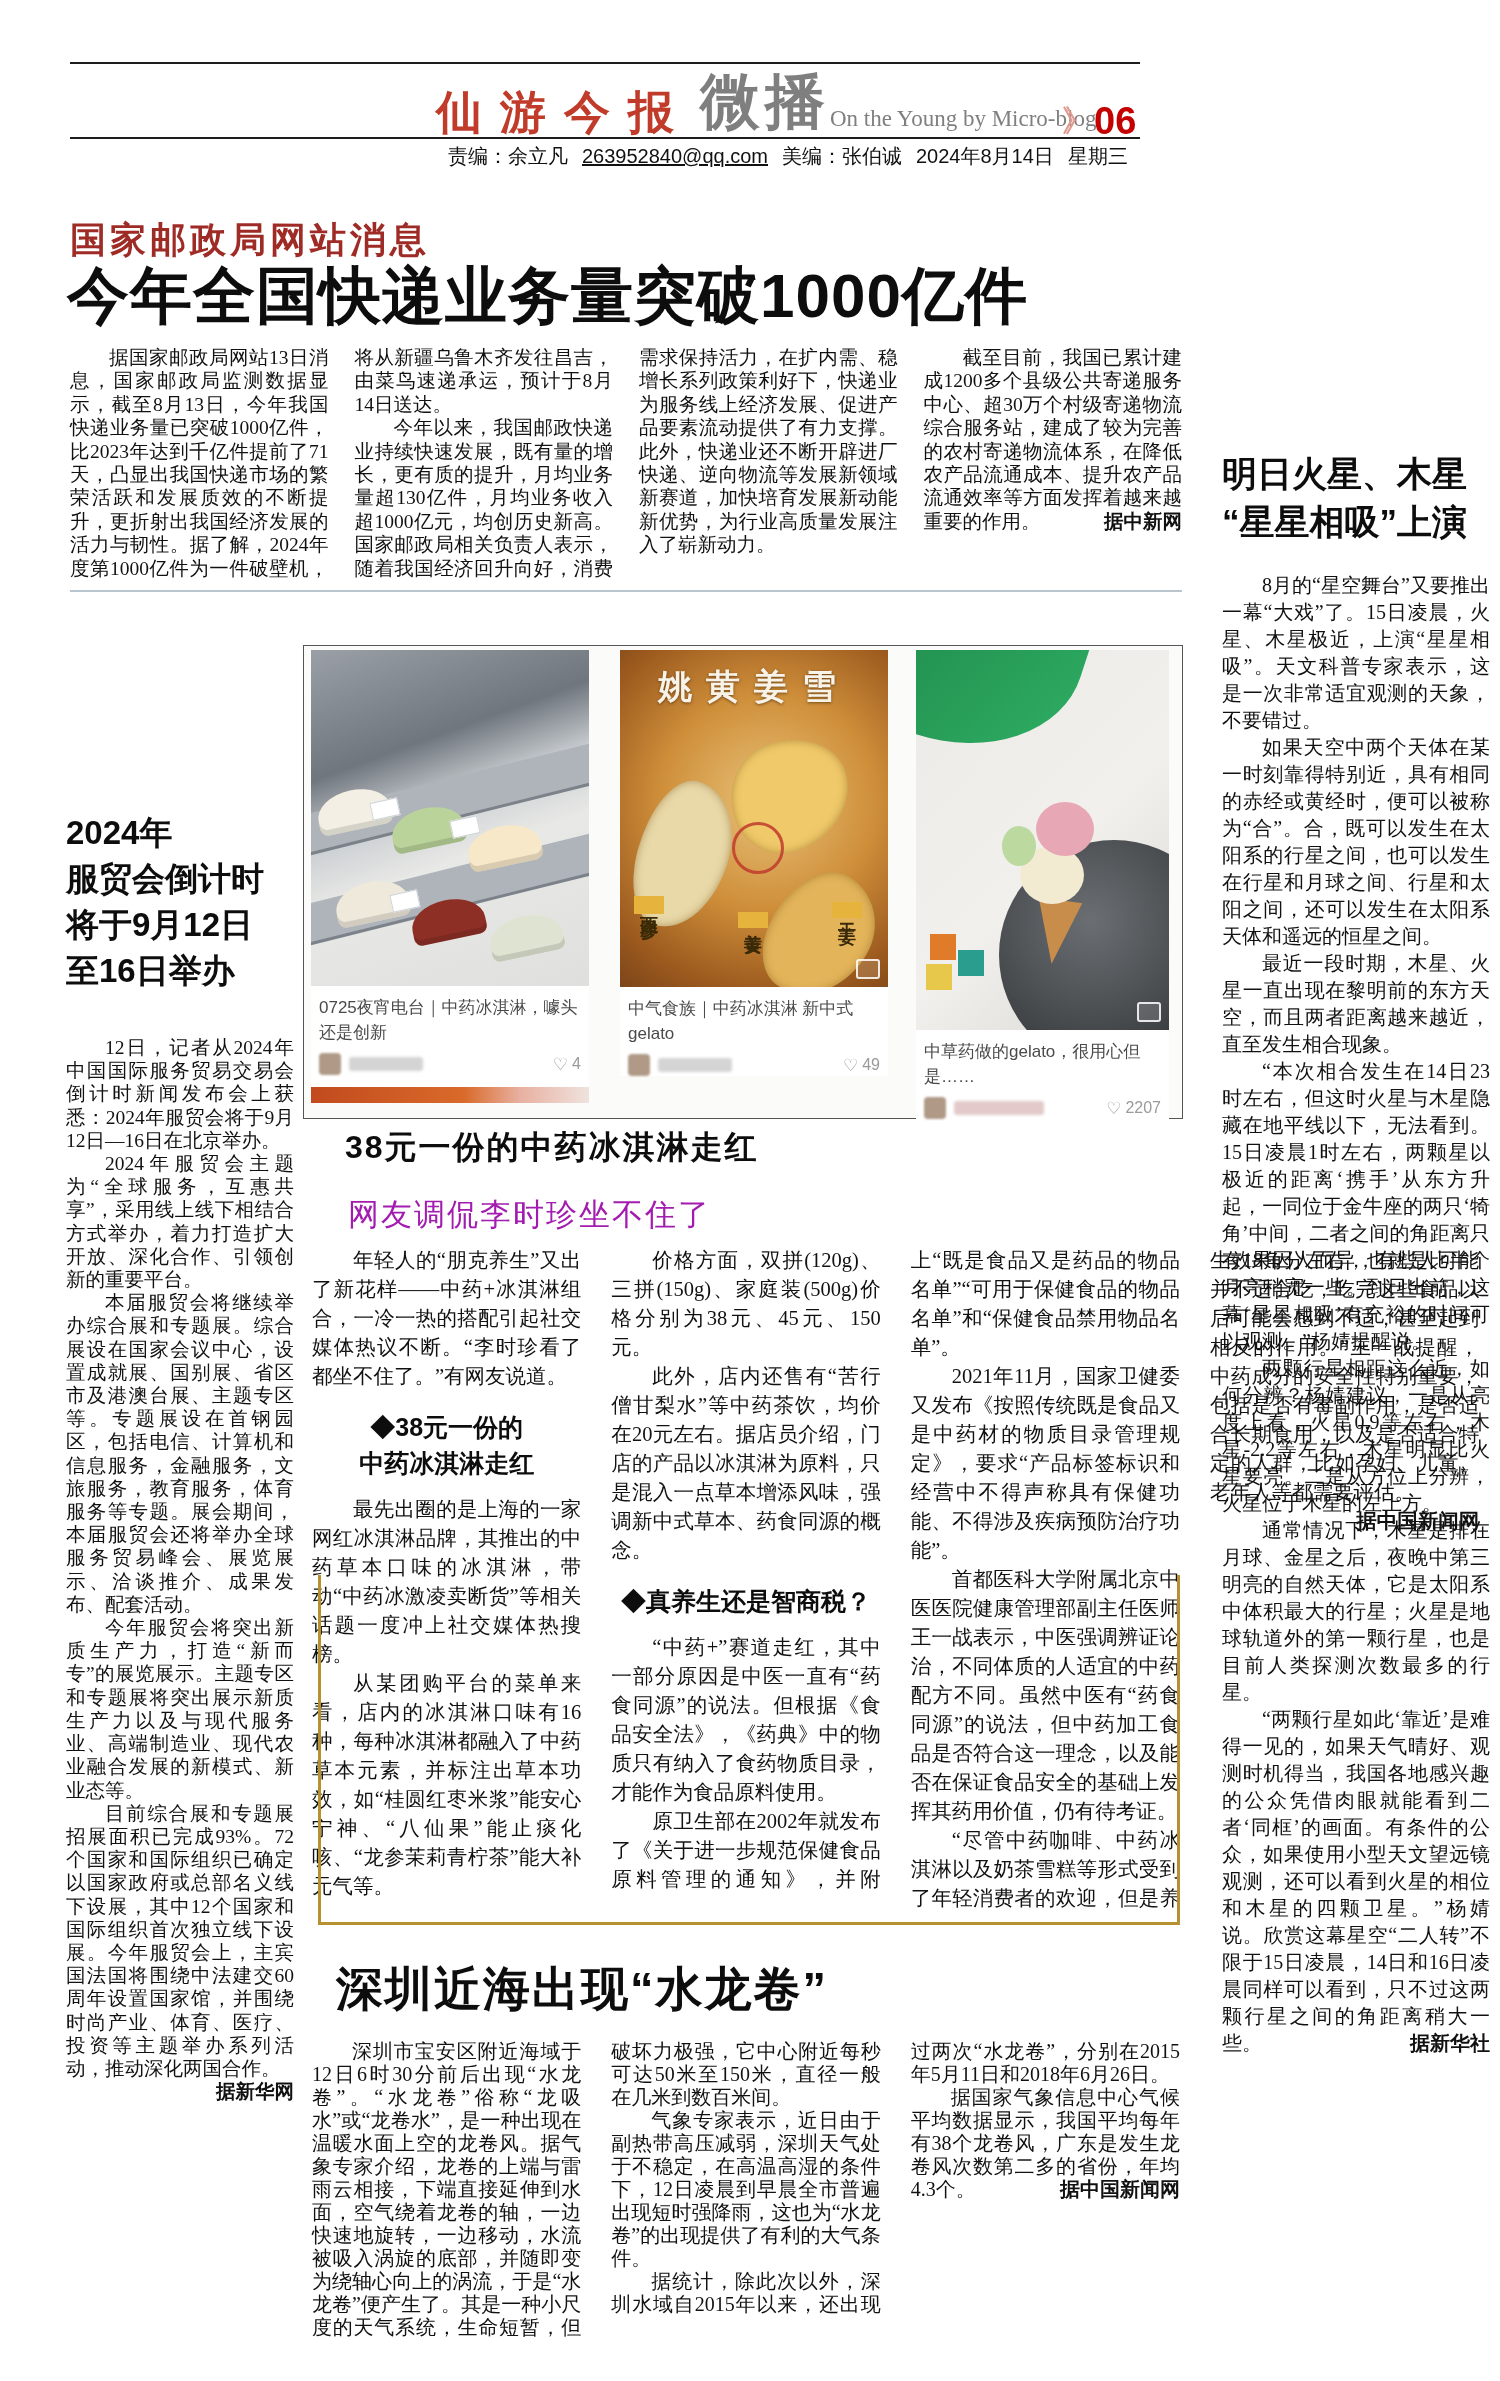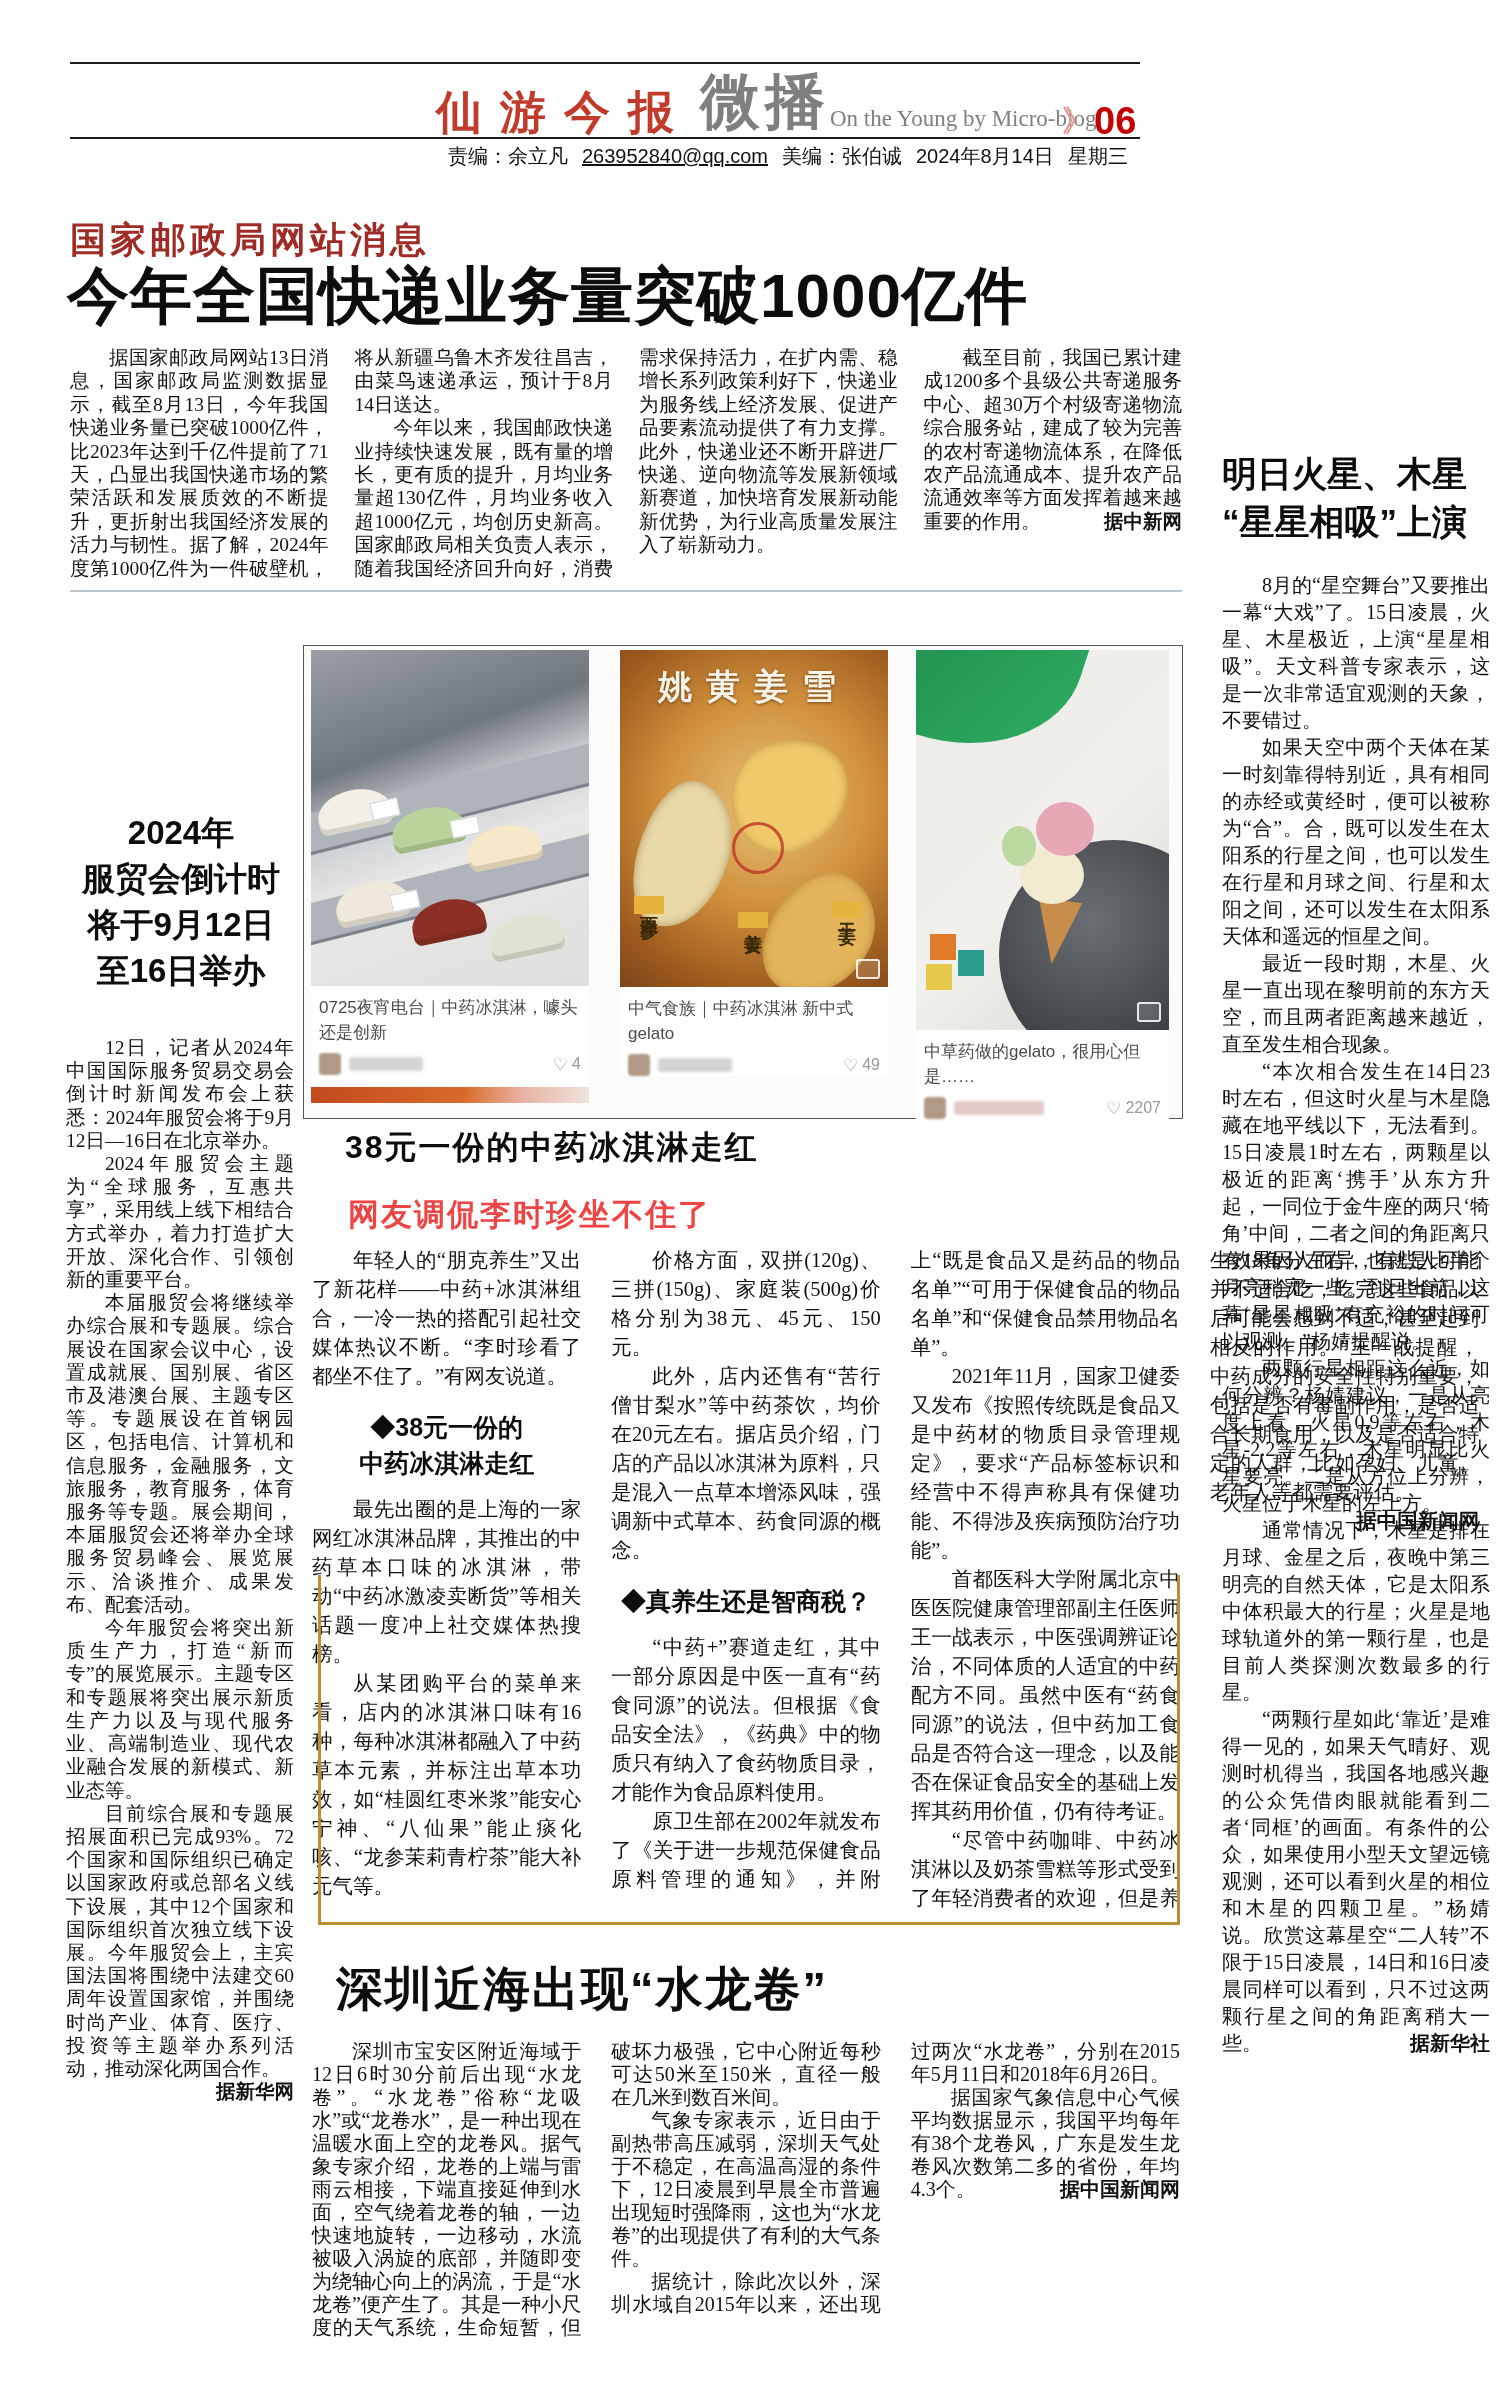--- a/index.html
+++ b/index.html
@@ -19,21 +19,21 @@
   .email{text-decoration:underline;}
   
   .kicker{font-size:36px;font-weight:700;color:#9e2b25;letter-spacing:4px;}
   .headline1{font-size:62px;font-weight:900;color:#0d0d0d;letter-spacing:1px;white-space:nowrap;}
   .express-body{column-count:4;column-gap:26px;column-fill:auto;height:242px;
                 font-size:19.5px;line-height:23.4px;text-align:justify;}
   .para{margin:0;text-indent:2em;}
   .src{float:right;font-weight:bold;}
   .sep{background:#b9c6cf;}
   
-  .col-title{font-size:33px;font-weight:800;line-height:46px;color:#0d0d0d;text-align:center;}
+  .col-title{font-size:33px;font-weight:800;line-height:46px;color:#0d0d0d;}
   .col-title span{display:block;}
   .left-body{font-size:19.5px;line-height:23.2px;text-align:justify;}
   .side-title{font-size:35px;font-weight:800;line-height:48px;color:#0d0d0d;}
   .side-title span{display:block;}
   .mars-body{font-size:20px;line-height:27px;text-align:justify;}
   
   .collage{border:1px solid #555;background:#fbfbfa;}
   .tile{position:absolute;background:#ffffff;}
   .tile-img{position:relative;overflow:hidden;}
   .cap{font-size:17px;color:#4a4a4a;line-height:25px;margin:9px 8px 0;}
@@ -55,21 +55,21 @@
   .stamp{position:absolute;width:46px;height:46px;border:3px solid #c0392b;border-radius:50%;opacity:.85;}
   .img3{background:linear-gradient(135deg,#eceae6 0%,#f2f0ec 55%,#d8d6d2 100%);}
   .leaf{position:absolute;width:200px;height:150px;background:linear-gradient(120deg,#1f8a4c,#2fae63);top:-50px;left:-40px;transform:rotate(18deg);border-radius:0 0 70% 30%;}
   .bowl{position:absolute;width:230px;height:230px;border-radius:50%;background:radial-gradient(circle at 40% 35%,#6b6f73,#3a3d40 70%);right:-60px;bottom:-40px;}
   .scoop{position:absolute;border-radius:50%;}
   .cone{position:absolute;width:0;height:0;border-left:22px solid transparent;border-right:22px solid transparent;border-top:64px solid #c98d4b;}
   .mosaic{position:absolute;width:26px;height:26px;}
   .mediaicon{position:absolute;right:8px;bottom:8px;width:20px;height:16px;border:2px solid rgba(255,255,255,.85);border-radius:3px;background:rgba(255,255,255,.15);}
   
   .ice-title{font-size:32px;font-weight:900;color:#0d0d0d;letter-spacing:2px;white-space:nowrap;}
-  .ice-sub{font-size:31px;font-weight:700;color:#ef4444;letter-spacing:2px;}
+  .ice-sub{font-size:31px;font-weight:400;color:#a21caf;letter-spacing:2px;}
   .ice-body{column-count:3;column-gap:30px;column-fill:auto;height:674px;
             font-size:20.5px;line-height:29px;text-align:justify;}
   .subhead{text-align:center;font-weight:800;font-size:25px;color:#0d0d0d;margin:18px 0 14px;
            font-family:"Liberation Sans",sans-serif;break-inside:avoid;}
   .subhead span{display:block;line-height:36px;}
   .gold{background:#b5922f;}
   
   .t-title{font-size:47px;font-weight:900;color:#0d0d0d;letter-spacing:2px;white-space:nowrap;}
   .t-body{column-count:3;column-gap:30px;column-fill:auto;height:318px;
           font-size:20px;line-height:23px;text-align:justify;}

